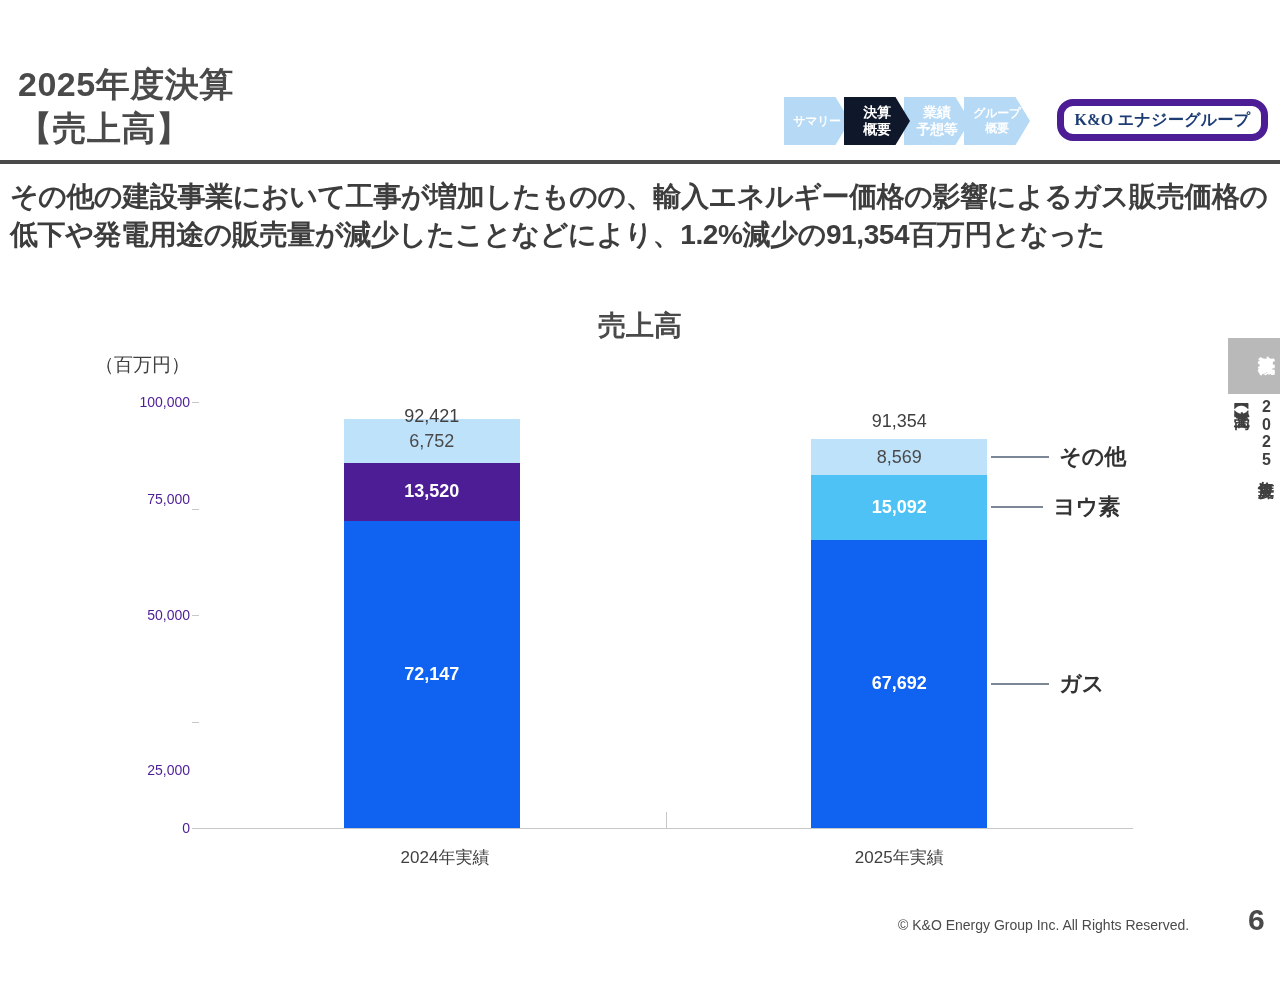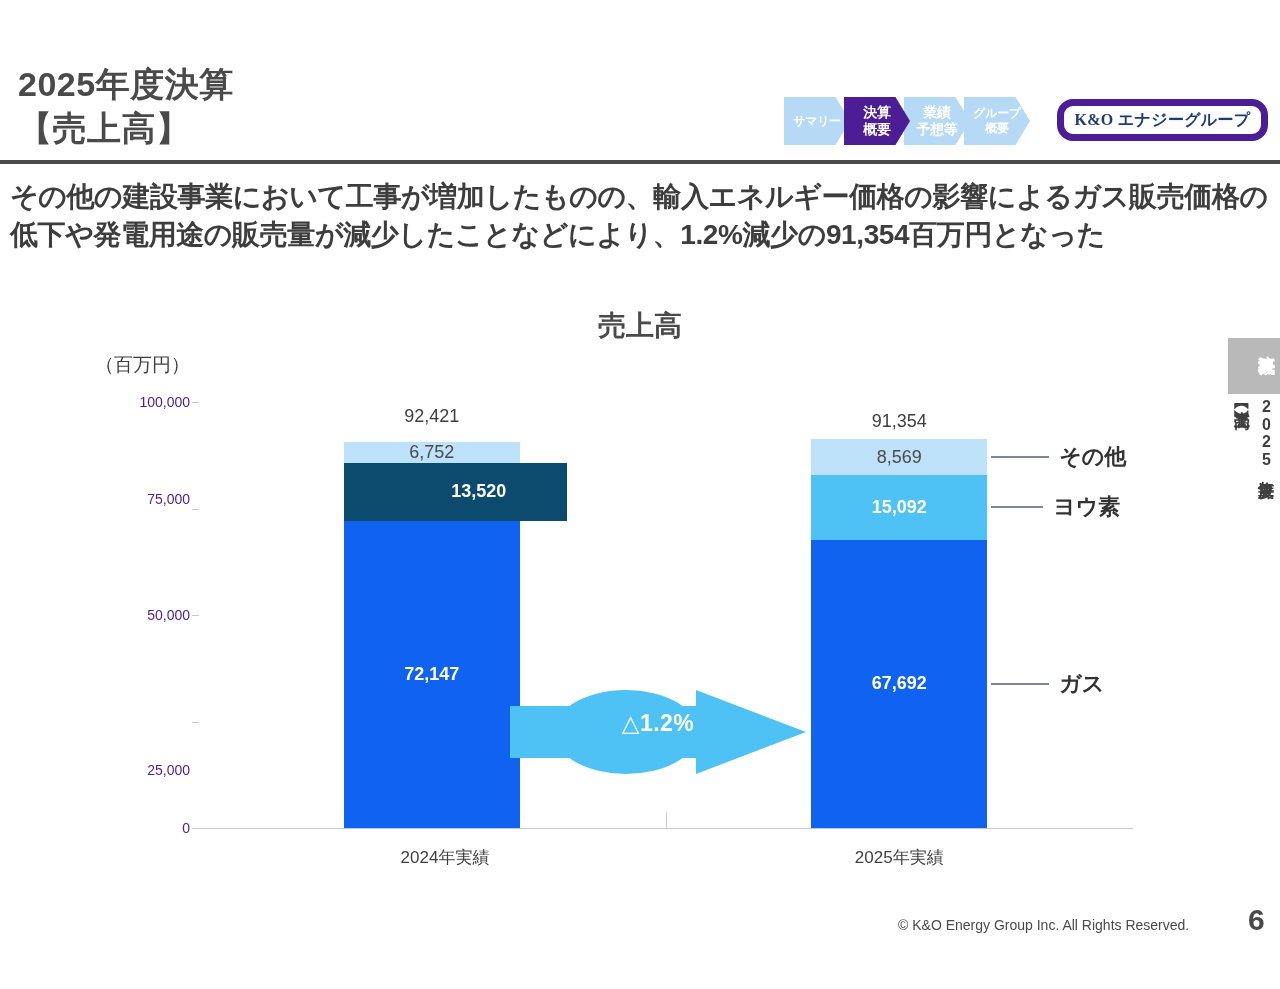--- a/index.html
+++ b/index.html
@@ -65,21 +65,21 @@
     font-size: 14px;
     font-weight: 700;
     line-height: 17px;
     color: #ffffff;
     clip-path: polygon(0% 0%, 78% 0%, 100% 50%, 78% 100%, 0% 100%);
     background: #b6daf5;
     white-space: pre-line;
     letter-spacing: -0.3px;
   }
   .nav-tab.active {
-    background: #4c1d95;
+    background: #0f172a;
     color: #ffffff;
     z-index: 3;
   }
   .nav-tab.t1 { width: 66px; z-index: 1; }
   .nav-tab.t2 { width: 66px; }
   .nav-tab.t3 { width: 66px; z-index: 2; }
   .nav-tab.t4 { width: 66px; z-index: 1; }
   .nav-tab .lbl-small { font-size: 12px; line-height: 15px; }
 
   
@@ -374,24 +374,24 @@
   <div id="axis-baseline"></div>
   <div id="category-dividers">
       <div class="cat-divider" style="left: 665.5px; top: 517px; height: 16px;"></div>
     </div>
 
   <div id="bars">
       <div class="bar-group" style="left: 343.75px; width: 176px; top: 139.287px; height: 393.713px;">
         <div class="seg seg-gas" style="background: rgb(16, 98, 240); height: 307.346px; bottom: 0px;">
           <span>72,147</span>
         </div>
-        <div class="seg seg-iodine" style="background: #0c4a6e; height: 57.5952px; bottom: 307.346px; padding-left: 47px;">
+        <div class="seg seg-iodine" style="background: #4c1d95; height: 57.5952px; bottom: 307.346px;">
           <span>13,520</span>
         </div>
-        <div class="seg seg-other" style="background: rgb(191, 226, 251); height: 21px; bottom: 364.941px;">
+        <div class="seg seg-other" style="background: rgb(191, 226, 251); height: 44px; bottom: 364.941px;">
           <span style="color: rgb(74, 74, 74); font-weight: 400;">6,752</span>
         </div>
       </div>
       <div class="total-label" style="left: 313.75px; width: 236px; top: 111.287px;">92,421</div>
       <div class="bar-group" style="left: 811.25px; width: 176px; top: 143.832px; height: 389.168px;">
         <div class="seg seg-gas" style="background: rgb(16, 98, 240); height: 288.368px; bottom: 0px;">
           <span>67,692</span>
         </div>
         <div class="seg seg-iodine" style="background: rgb(78, 194, 245); height: 64.2919px; bottom: 288.368px;">
           <span>15,092</span>
@@ -411,28 +411,20 @@
       <div class="legend-item" style="left: 991.25px; top: 197.486px;">
         <span class="legend-line" style="width: 52px;"></span>
         <span>ヨウ素</span>
       </div>
       <div class="legend-item" style="left: 991.25px; top: 373.816px;">
         <span class="legend-line" style="width: 58px;"></span>
         <span>ガス</span>
       </div>
     </div>
 
-  <div id="delta-arrow">
-    <svg width="300" height="88" viewBox="0 0 300 88" xmlns="http://www.w3.org/2000/svg" aria-hidden="true">
-      <path d="M0 30 L8 14 L150 14 L150 2 L298 44 L150 86 L150 74 L8 74 Z" fill="#4ec2f5" opacity="0"></path>
-      <path d="M2 18 L188 18 L188 2 L298 44 L188 86 L188 70 L2 70 Z" fill="#4ec2f5"></path>
-      <ellipse cx="118" cy="44" rx="72" ry="42" fill="#4ec2f5"></ellipse>
-    </svg>
-    <div id="delta-text">△1.2%</div>
-  </div>
 
   <div id="cat-labels">
       <div class="cat-label" style="left: 355px; width: 180px; top: 551px;">2024年実績</div>
       <div class="cat-label" style="left: 809.25px; width: 180px; top: 551px;">2025年実績</div>
     </div>
 </div>
 
 <div id="side-tab">
   <div id="side-tab-head"></div>
   <div id="side-head-label" class="v-text">決算概要</div>

